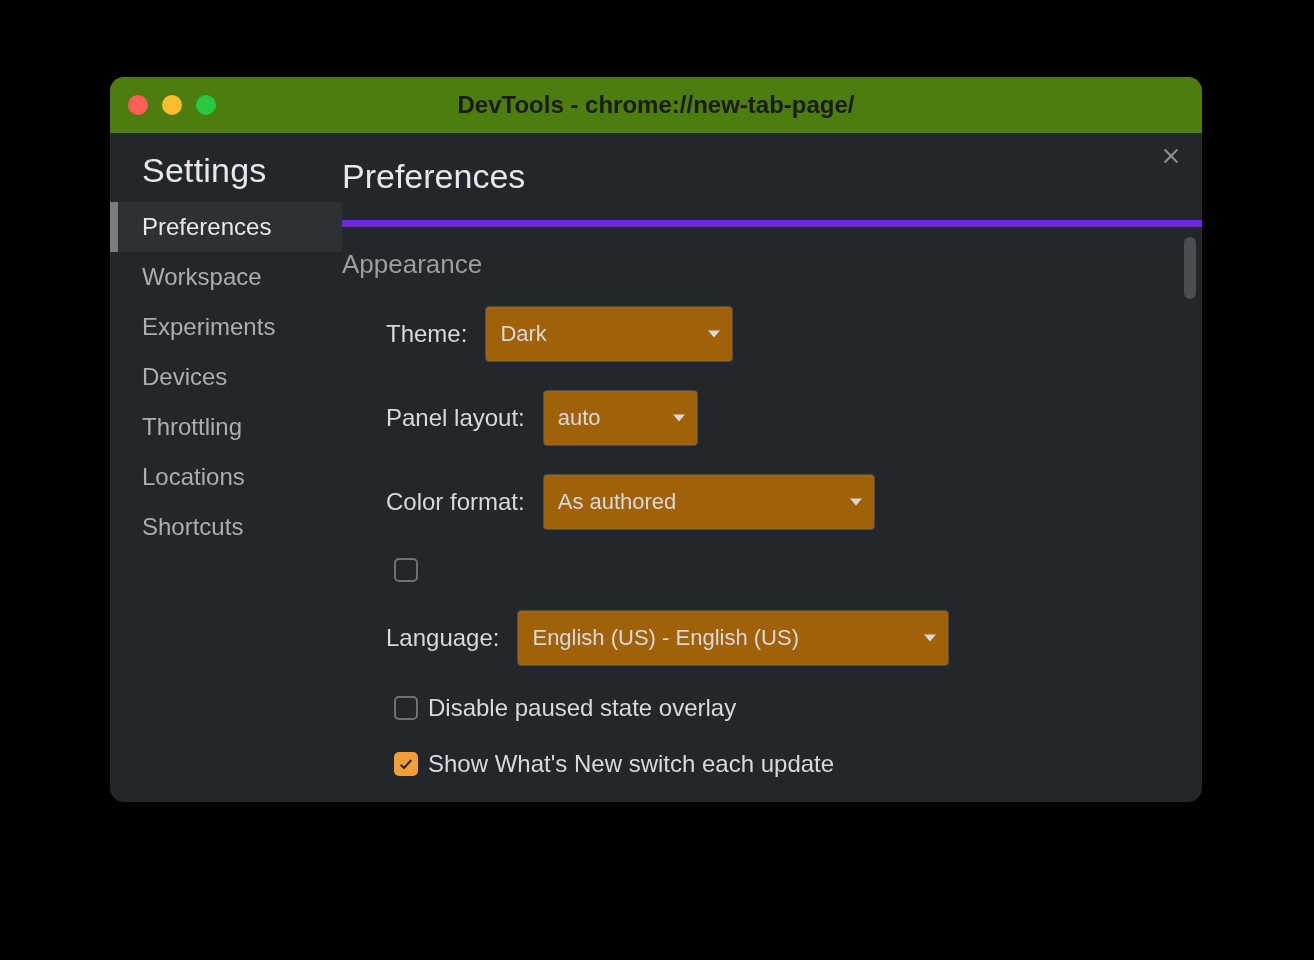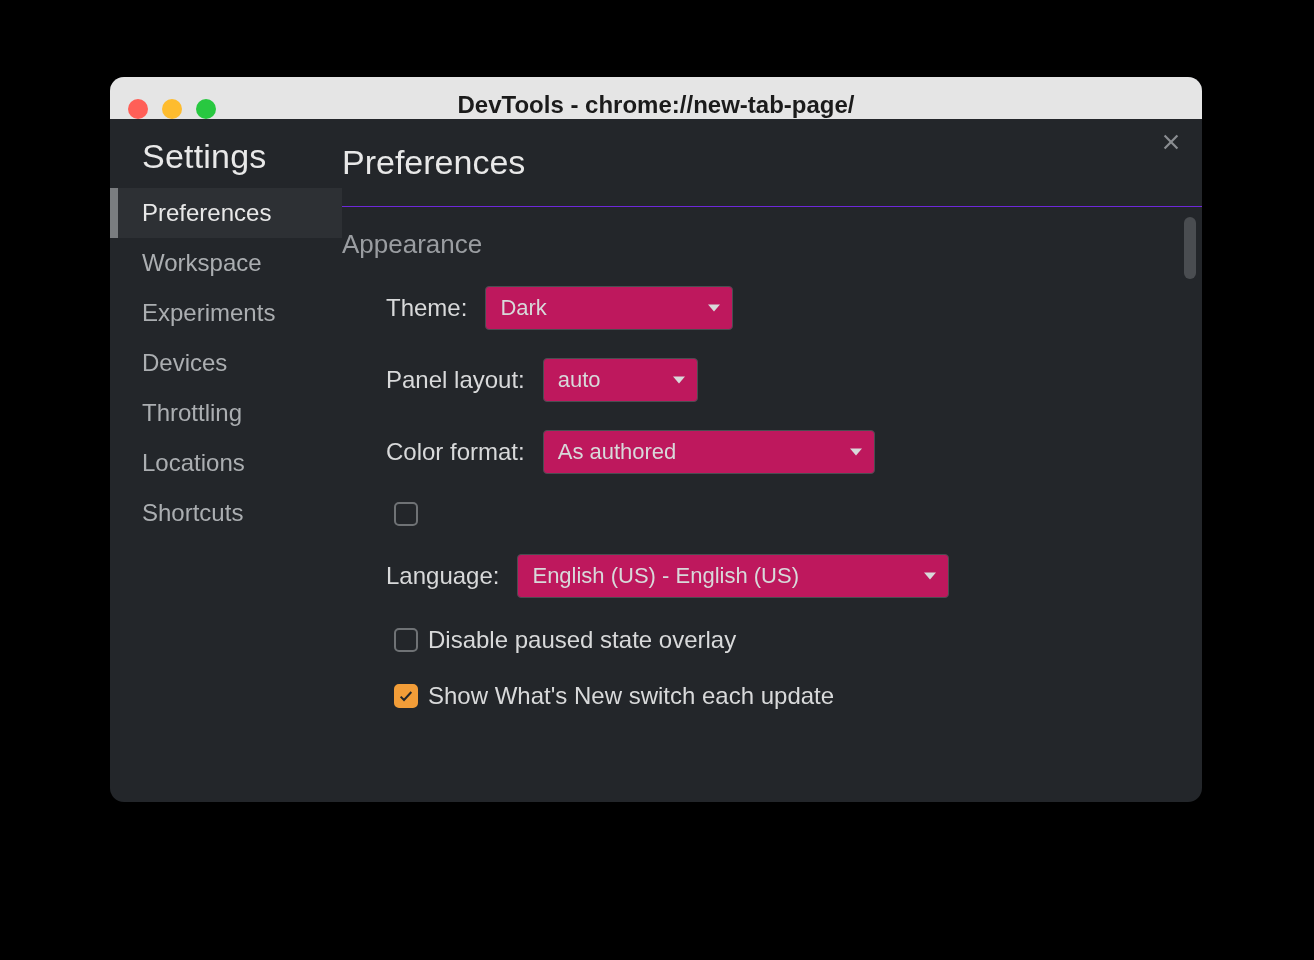--- a/index.html
+++ b/index.html
@@ -14,24 +14,24 @@
     left: 110px; top: 77px;
     width: 1092px; height: 725px;
     background: #23262A;
     border-radius: 14px;
     box-shadow: 0 30px 60px rgba(0,0,0,0.6);
     overflow: hidden;
     display: flex;
     flex-direction: column;
   }
   .titlebar {
-    height: 42px;
-    background: #e5e5e5;
-    display: flex;
-    align-items: flex-end;
+    height: 56px;
+    background: #4d7c0f;
+    display: flex;
+    align-items: center;
     position: relative;
     flex: none;
   }
   .traffic {
     display: flex;
     align-items: center;
     gap: 14px;
     margin-left: 18px;
   }
   .tl-btn { width: 20px; height: 20px; border-radius: 50%; }
@@ -101,21 +101,21 @@
     padding: 24px 0 0 0;
   }
   .page-title{
     font-size: 34px;
     font-weight: 400;
     color:#E8E8E8;
     padding: 0 0 24px 0;
   }
   .scroll{
     flex:1;
-    border-top:1px solid #6d28d9;
+    border-top:7px solid #6d28d9;
     padding: 22px 0 0 0;
     position:relative;
     min-height:0;
   }
   .section-title{
     font-size: 26px;
     color:#9A9DA1;
     margin-bottom: 26px;
   }
   .form-area{ padding-left: 44px; }
@@ -124,24 +124,24 @@
     align-items:center;
     margin-bottom: 28px;
   }
   .row-label{
     font-size: 24px;
     color:#D8D9DA;
     margin-right: 18px;
     white-space:nowrap;
   }
   .select{
-    height: 44px;
+    height: 56px;
     border:1px solid #4A4D51;
     border-radius:4px;
-    background:#be185d;
+    background:#a16207;
     color:#D8D9DA;
     font-size: 22px;
     display:flex; align-items:center;
     padding: 0 40px 0 14px;
     position:relative;
     cursor:pointer;
   }
   .select .caret{
     position:absolute;
     right:12px; top:50%; transform:translateY(-50%);

